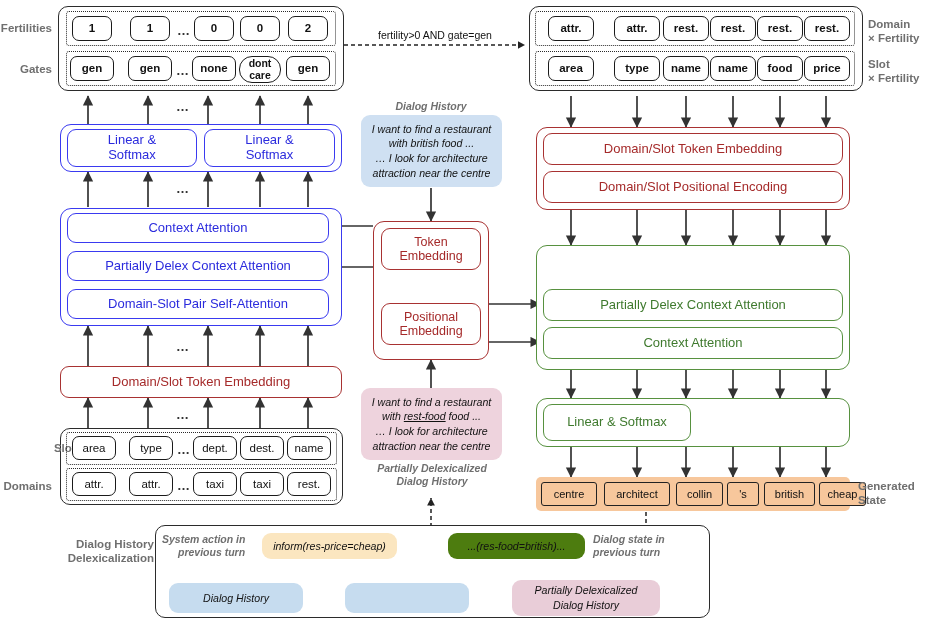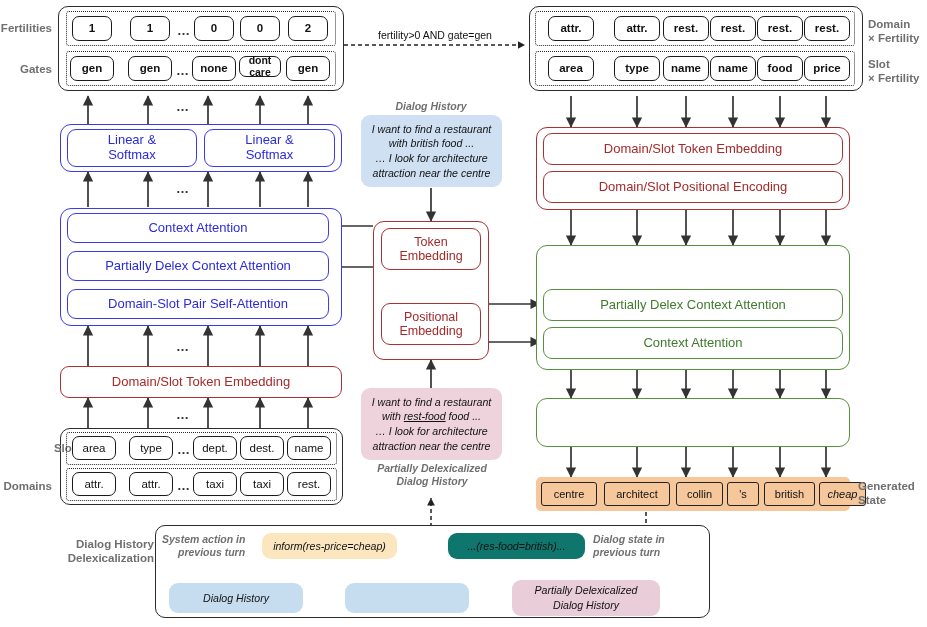--- a/index.html
+++ b/index.html
@@ -40,21 +40,21 @@
 
   
   .bubble{border-radius:9px;display:flex;align-items:center;justify-content:center;
           text-align:center;font-style:italic;font-size:10.6px;line-height:1.38;color:#111;
           padding:4px 6px;box-sizing:border-box;}
   .bub-blue{background:#cfe0f2;}
   .bub-pink{background:#eed3dd;}
   .bub-lblue{background:#c6dcef;}
   .bub-pinkflat{background:#e9cdd8;}
   .bub-yellow{background:#fbe6c0;}
-  .bub-orange{background:#0f766e;}
+  .bub-orange{background:#4d7c0f;}
 
   .orangebar{background:#f7c79c;border-radius:5px;}
   .ochip{border:1.3px solid #222;border-radius:3px;background:#f7c79c;
          display:flex;align-items:center;justify-content:center;
          font-size:11px;color:#111;}
 
   .dots{color:#333;font-size:13px;font-weight:bold;letter-spacing:1px;
         text-align:center;line-height:1;}
 
   .conn-label{font-size:10.5px;color:#111;text-align:center;white-space:nowrap;}
@@ -186,21 +186,21 @@
   <div class="abs dots" style="left:172px;top:24px;width:24px;">…</div>
   <div class="abs chip" style="left:194px;top:16px;width:40px;height:25px;">0</div>
   <div class="abs chip" style="left:240px;top:16px;width:40px;height:25px;">0</div>
   <div class="abs chip" style="left:288px;top:16px;width:40px;height:25px;">2</div>
 
   <div class="abs dashgrp" style="left:66px;top:51px;width:270px;height:35px;"></div>
   <div class="abs chip" style="left:70px;top:56px;width:44px;height:25px;">gen</div>
   <div class="abs chip" style="left:128px;top:56px;width:44px;height:25px;">gen</div>
   <div class="abs dots" style="left:172px;top:64px;width:22px;">…</div>
   <div class="abs chip" style="left:192px;top:56px;width:44px;height:25px;">none</div>
-  <div class="abs chip small" style="left:239px;top:56px;width:42px;height:21px;padding:0 3px;">dont care</div>
+  <div class="abs chip small" style="left:239px;top:56px;width:42px;height:27px;padding:0 3px;border-radius:13px;">dont care</div>
   <div class="abs chip" style="left:286px;top:56px;width:44px;height:25px;">gen</div>
 
   <div class="abs conn-label" style="left:355px;top:29px;width:160px;">fertility&gt;0 AND gate=gen</div>
 
   <div class="abs solidgrp" style="left:529px;top:6px;width:334px;height:85px;"></div>
 
   <div class="abs dashgrp" style="left:535px;top:11px;width:320px;height:35px;"></div>
   <div class="abs chip" style="left:548px;top:16px;width:46px;height:25px;">attr.</div>
   <div class="abs chip" style="left:614px;top:16px;width:46px;height:25px;">attr.</div>
   <div class="abs chip" style="left:663px;top:16px;width:46px;height:25px;">rest.</div>
@@ -302,28 +302,29 @@
 
   <div class="abs outer red" style="left:536px;top:127px;width:314px;height:83px;"></div>
   <div class="abs mod red" style="left:543px;top:133px;width:300px;height:32px;">Domain/Slot Token Embedding</div>
   <div class="abs mod red" style="left:543px;top:171px;width:300px;height:32px;">Domain/Slot Positional Encoding</div>
 
   <div class="abs outer green" style="left:536px;top:245px;width:314px;height:125px;"></div>
   <div class="abs mod green" style="left:543px;top:289px;width:300px;height:32px;">Partially Delex Context Attention</div>
   <div class="abs mod green" style="left:543px;top:327px;width:300px;height:32px;">Context Attention</div>
 
   <div class="abs outer green" style="left:536px;top:398px;width:314px;height:49px;"></div>
+  <div class="abs mod green" style="left:543px;top:404px;width:148px;height:37px;">Linear &amp; Softmax</div>
 
   <div class="abs orangebar" style="left:536px;top:477px;width:314px;height:34px;"></div>
   <div class="abs ochip" style="left:541px;top:482px;width:56px;height:24px;">centre</div>
   <div class="abs ochip" style="left:604px;top:482px;width:66px;height:24px;">architect</div>
   <div class="abs ochip" style="left:676px;top:482px;width:47px;height:24px;">collin</div>
   <div class="abs ochip" style="left:727px;top:482px;width:32px;height:24px;">'s</div>
   <div class="abs ochip" style="left:764px;top:482px;width:51px;height:24px;">british</div>
-  <div class="abs ochip" style="left:819px;top:482px;width:47px;height:24px;font-style:italic;">cheap</div>
+  <div class="abs ochip" style="left:819px;top:482px;width:47px;height:24px;">cheap</div>
 
   <div class="abs slabel right" style="left:858px;top:479px;width:70px;">
     <div>Generated</div>
     <div>State</div>
   </div>
 
   <div class="abs slabel left" style="left:34px;top:537px;width:120px;">
     <div>Dialog History</div>
     <div>Delexicalization</div>
   </div>

